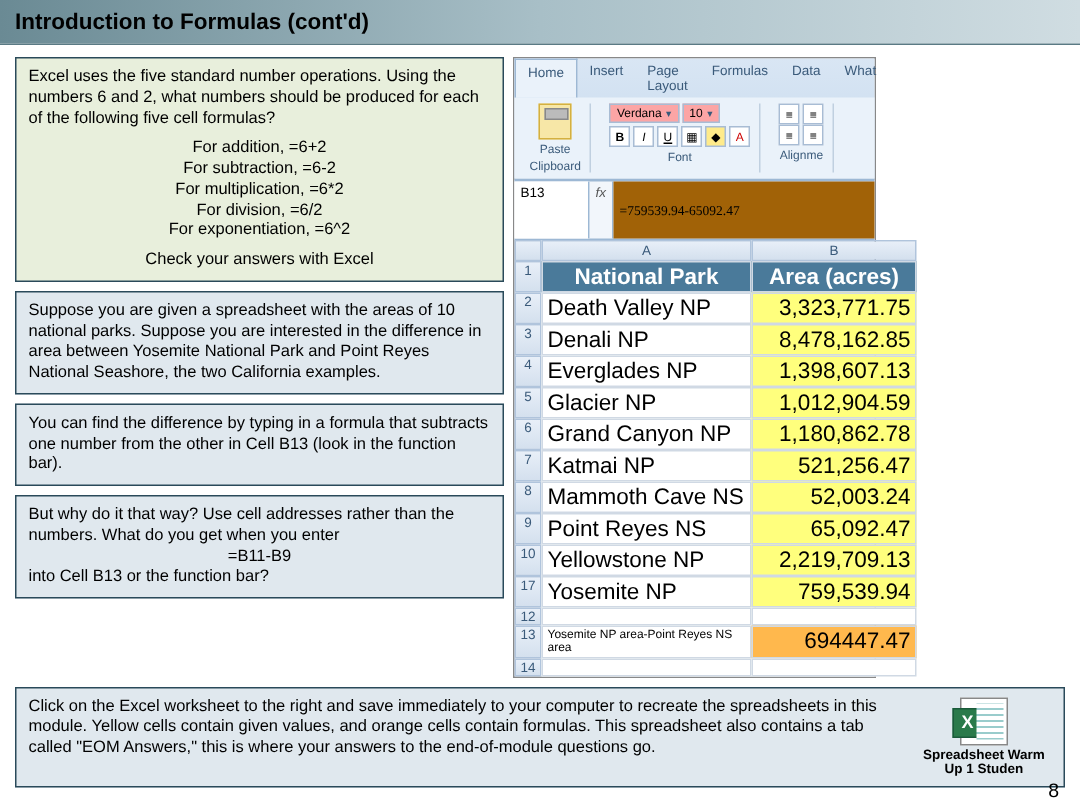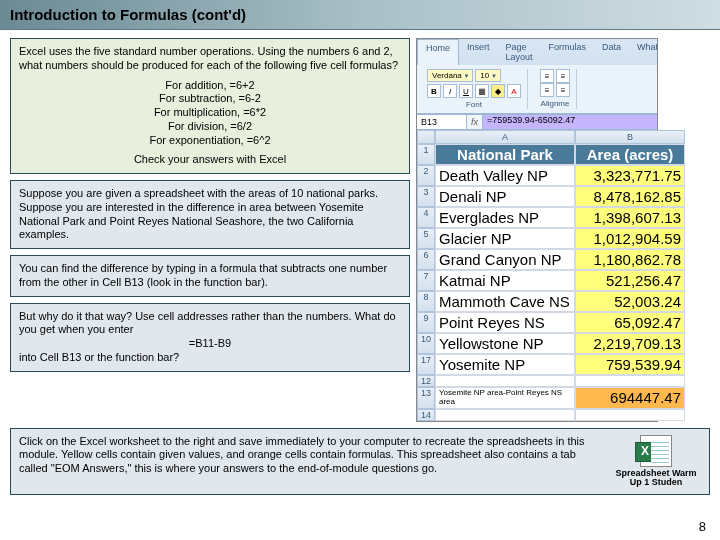--- a/index.html
+++ b/index.html
@@ -1,44 +1,44 @@
 <!DOCTYPE html>
 <html><head>
 <meta charset="utf-8">
 <style>
   * { box-sizing: border-box; margin: 0; padding: 0; }
   body { width: 720px; height: 540px; font-family: Arial, sans-serif; background: #fff; position: relative; overflow: hidden; }
   .title-bar { background: linear-gradient(to right, #6a8a94, #a8bfc7, #d0dde2); padding: 6px 10px; font-weight: bold; font-size: 15px; border-bottom: 1px solid #5a7a84; }
   .content { padding: 8px 10px 0 10px; display: flex; gap: 6px; }
-  .left-col { width: 400px; display: flex; flex-direction: column; gap: 6px; }
+  .left-col { width: 326px; display: flex; flex-direction: column; gap: 6px; }
   .box { border: 1px solid #2a4a5a; padding: 6px 8px; font-size: 11px; line-height: 1.25; }
   .box-green { background: #e8efdc; }
   .box-blue { background: #e0e8ee; }
   .formula-list { text-align: center; margin: 6px 0; }
   .check-line { text-align: center; margin-top: 4px; }
   .right-col { width: 242px; }
   .excel-mock { border: 1px solid #888; background: #fff; font-size: 9px; }
   .ribbon { background: linear-gradient(#d9e6f4, #c5d9ed); border-bottom: 1px solid #9db8d4; }
   .ribbon-tabs { display: flex; gap: 0; font-size: 9px; color: #3a5a7a; }
   .ribbon-tab { padding: 3px 8px; }
   .ribbon-tab.active { background: #eaf2fa; border: 1px solid #9db8d4; border-bottom: none; }
   .ribbon-body { display: flex; padding: 4px; gap: 6px; background: #eaf2fa; }
   .ribbon-group { display: flex; flex-direction: column; align-items: center; border-right: 1px solid #c0d0e0; padding: 0 6px; }
   .paste-icon { width: 22px; height: 24px; background: #f7e7a7; border: 1px solid #d4b040; position: relative; }
   .paste-icon::after { content: ""; position: absolute; top: 2px; left: 3px; width: 14px; height: 6px; background: #bbb; border: 1px solid #888; }
   .ribbon-label { font-size: 8px; color: #3a5a7a; margin-top: 2px; }
   .font-controls { display: flex; flex-direction: column; gap: 2px; }
   .font-row { display: flex; gap: 2px; align-items: center; }
-  .combo { border: 1px solid #a8bcd4; background: #fef9c3; padding: 1px 4px; font-size: 8px; display: flex; align-items: center; }
+  .combo { border: 1px solid #a8bcd4; background: #fca5a5; padding: 1px 4px; font-size: 8px; display: flex; align-items: center; }
   .combo .arrow { margin-left: 3px; font-size: 7px; color: #3a5a7a; }
   .btn-sm { border: 1px solid #a8bcd4; background: #fff; width: 14px; height: 14px; font-size: 8px; display: flex; align-items: center; justify-content: center; }
   .formula-bar { display: flex; border-top: 1px solid #9db8d4; border-bottom: 1px solid #9db8d4; background: #f2f6fb; }
   .name-box { width: 50px; border-right: 1px solid #9db8d4; padding: 2px 4px; background: #fff; font-size: 9px; }
   .fx { padding: 2px 4px; color: #555; border-right: 1px solid #9db8d4; font-style: italic; font-size: 9px; }
-  .formula-input { flex: 1; padding: 0 4px; background: #c4b5fd; font-size: 9px; }
+  .formula-input { flex: 1; padding: 14px 4px; background: #a16207; font-size: 9px; font-family: Liberation Serif, serif; }
   .sheet { display: grid; grid-template-columns: 18px 140px 110px; }
   .col-head { background: linear-gradient(#e8eff8, #d4e0ee); border: 1px solid #b0c4dc; text-align: center; font-size: 9px; padding: 1px 0; color: #3a5a7a; }
   .row-head { background: linear-gradient(#e8eff8, #d4e0ee); border: 1px solid #b0c4dc; text-align: center; font-size: 9px; color: #3a5a7a; }
   .cell { border: 1px solid #d0d9e4; padding: 1px 3px; font-size: 15px; background: #fff; }
   .hdr-cell { background: #4a7a9a; color: #fff; font-weight: bold; text-align: center; }
   .num { text-align: right; }
   .yellow { background: #ffff7d; }
   .orange { background: #ffb84d; }
   .bottom-box { margin: 6px 10px 0 10px; border: 1px solid #2a4a5a; background: #e0e8ee; padding: 6px 8px; font-size: 11px; line-height: 1.25; display: flex; gap: 10px; align-items: flex-start; }
   .bottom-text { flex: 1; }
@@ -82,20 +82,25 @@
       <div class="ribbon">
         <div class="ribbon-tabs">
           <div class="ribbon-tab active">Home</div>
           <div class="ribbon-tab">Insert</div>
           <div class="ribbon-tab">Page Layout</div>
           <div class="ribbon-tab">Formulas</div>
           <div class="ribbon-tab">Data</div>
           <div class="ribbon-tab">What</div>
         </div>
         <div class="ribbon-body">
+          <div class="ribbon-group">
+            <div class="paste-icon"></div>
+            <div class="ribbon-label">Paste</div>
+            <div class="ribbon-label">Clipboard</div>
+          </div>
           <div class="ribbon-group">
             <div class="font-controls">
               <div class="font-row">
                 <div class="combo">
                     <span>Verdana</span>
                     <span class="arrow">▾</span>
                   </div>
                 <div class="combo">
                     <span>10</span>
                     <span class="arrow">▾</span>

